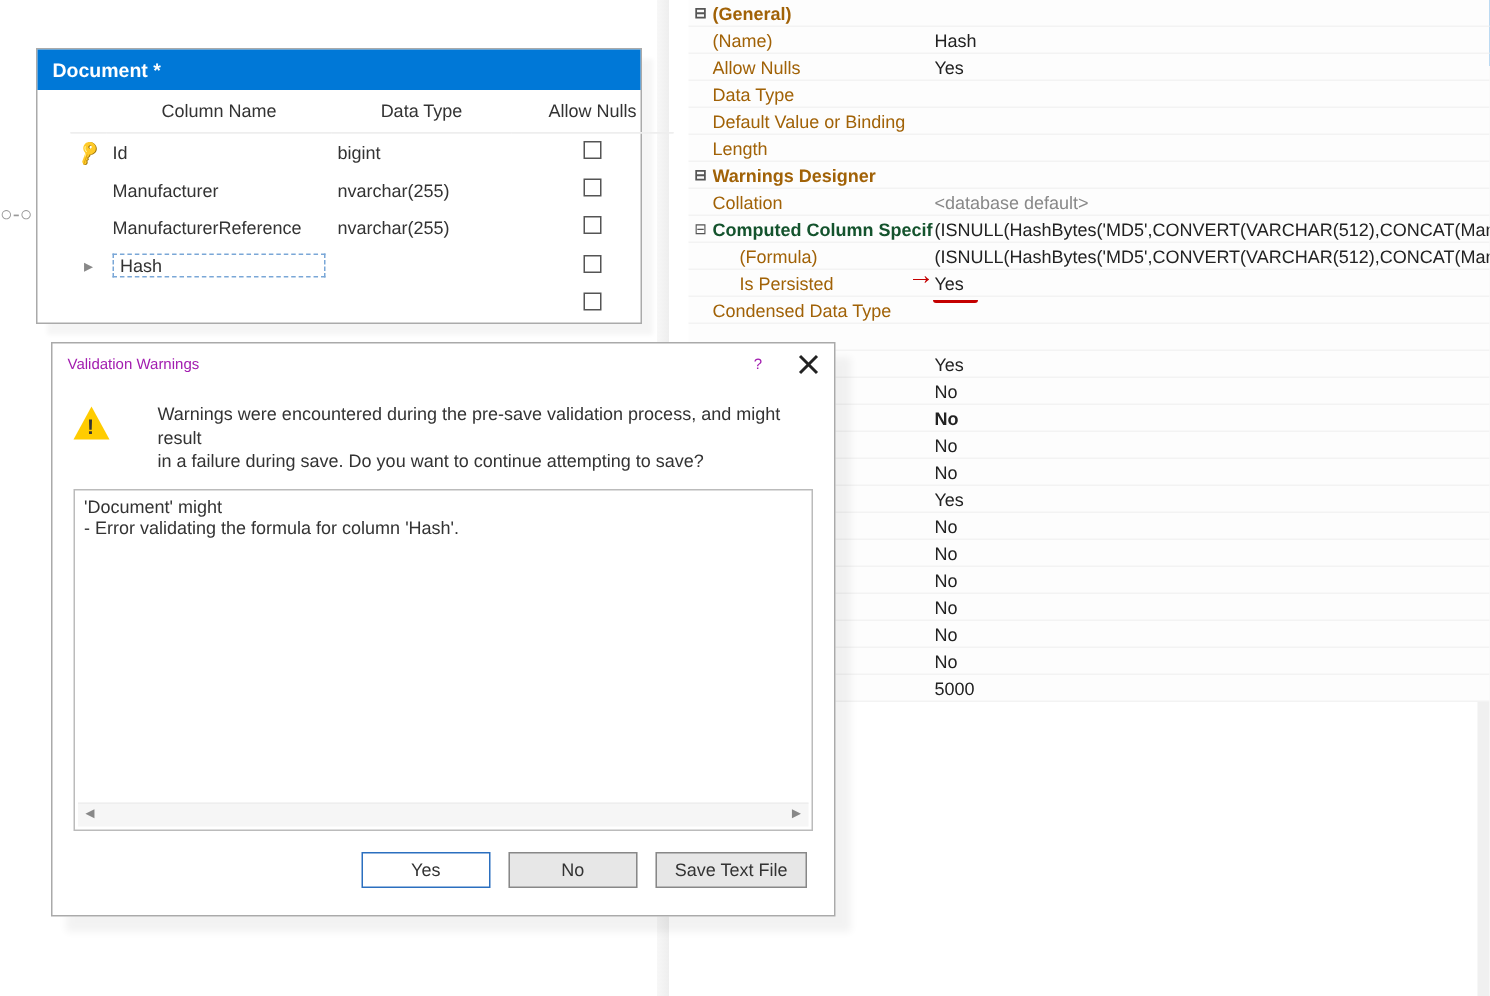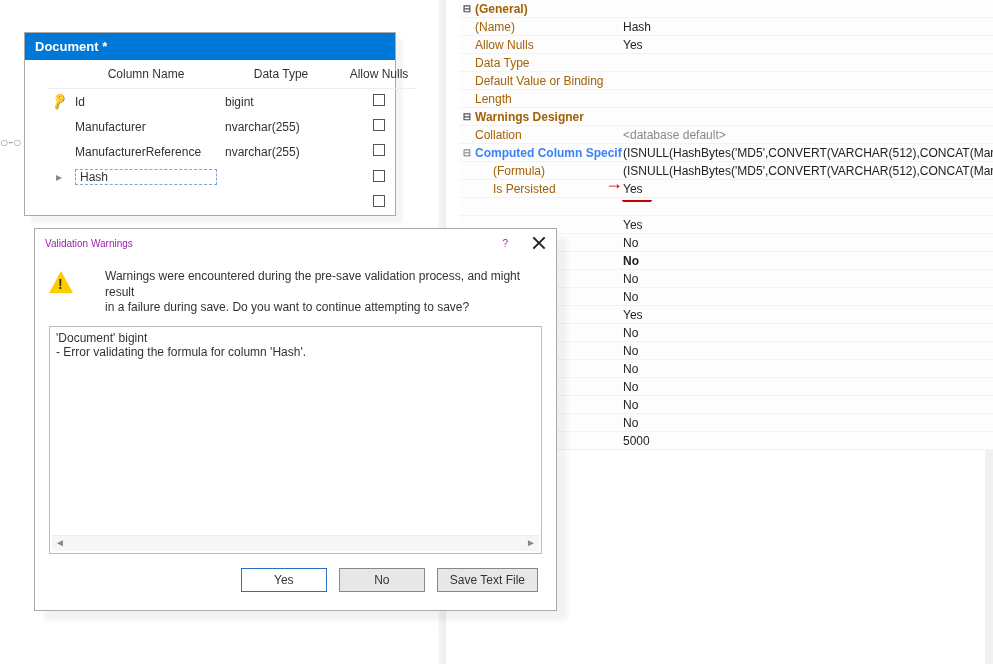--- a/index.html
+++ b/index.html
@@ -1,40 +1,40 @@
 <!DOCTYPE html>
 <html><head>
 <meta charset="utf-8">
 <style>
   * { box-sizing: border-box; margin: 0; padding: 0; font-family: 'Segoe UI', Tahoma, sans-serif; }
   body { background: #fff; font-size: 12px; color: #333; position: relative; width: 993px; height: 664px; overflow: hidden; }
 
   
-  .table-panel { position: absolute; left: 24px; top: 32px; width: 372px; border: 1px solid #aaa; background: #fff; box-shadow: 7px 7px 3px rgba(0,0,0,.04); }
+  .table-panel { position: absolute; left: 24px; top: 32px; width: 404px; border: 1px solid #aaa; background: #fff; box-shadow: 7px 7px 3px rgba(0,0,0,.04); }
   .table-title { background: #0078d7; color: #fff; font-weight: 600; font-size: 13px; padding: 6px 10px; }
   .table-grid { width: 100%; border-collapse: collapse; margin-left: 22px; }
   .table-grid th { font-weight: 400; font-size: 12px; padding: 7px 0; text-align: center; border-bottom: 1px solid #eee; }
   .table-grid td { padding: 5px 4px; font-size: 12px; vertical-align: middle; height: 22px; }
   .table-grid td.rowhead { width: 24px; text-align: center; color: #888; }
   .table-grid td.allow { text-align: center; }
   .cell-dashed { border: 1px dashed #7aa7d7; padding-left: 4px; }
   .chk { display:inline-block; width:12px; height:12px; border:1px solid #555; background:#fff; }
   .key-icon { display:inline-block; transform: rotate(-25deg); }
 
   
   .prop-panel { position: absolute; left: 459px; top: 0; width: 534px; background: #fdfdfd; }
   .prop-row { display:flex; border-bottom: 1px solid #f3f3f3; height: 18px; align-items:center; font-size:12px; }
   .prop-row.header { font-weight:700; color:#222; }
   .prop-row .exp { width:16px; text-align:center; font-size:10px; color:#555; }
   .prop-row .label { width: 148px; color:#a16207; overflow:hidden; white-space:nowrap; }
   .prop-row .indent-1 { padding-left: 0; }
   .prop-row .indent-2 { padding-left: 18px; }
   .prop-row .val { flex:1; color:#222; overflow:hidden; white-space:nowrap; }
   .prop-row .val.grey { color:#888; }
-  .prop-row.bold .label { font-weight:700; color:#3b82f6; }
+  .prop-row.bold .label { font-weight:700; color:#14532d; }
 
   .arrow-ann { position:absolute; left:605px; top:173px; color:#c40000; font-size:18px; font-weight:bold; }
   .under-ann { position:absolute; border-bottom:2px solid #c40000; border-radius: 0 0 4px 4px; }
   .scroll-col { position:absolute; left:985px; top:0; width:8px; height:100%; background:#f0f0f0; }
   .scroll-col .thumb { width:8px; height:44px; background:#0078d7; position:absolute; top:0; }
 
   .little-conn { position:absolute; left:0; top:134px; font-size:14px; color:#999; }
 
   
   .dialog { position:absolute; left:34px; top:228px; width:523px; border:1px solid #aaa; background:#fff; box-shadow: 10px 10px 5px rgba(0,0,0,.05); }
@@ -166,20 +166,25 @@
       <span class="label indent-2">(Formula)</span>
       <span class="val">(ISNULL(HashBytes('MD5',CONVERT(VARCHAR(512),CONCAT(Manu</span>
     </div>
   <div class="prop-row">
       <span class="exp"></span>
       <span class="label indent-2">Is Persisted</span>
       <span class="val">Yes</span>
     </div>
   <div class="prop-row">
       <span class="exp"></span>
+      <span class="label indent-1">Condensed Data Type</span>
+      <span class="val"></span>
+    </div>
+  <div class="prop-row">
+      <span class="exp"></span>
       <span class="label indent-1"></span>
       <span class="val"></span>
     </div>
   <div class="prop-row">
       <span class="exp"></span>
       <span class="label indent-1"></span>
       <span class="val">Yes</span>
     </div>
   <div class="prop-row">
       <span class="exp"></span>
@@ -257,21 +262,21 @@
   </div>
   <div class="dlg-body">
     <div class="msgrow">
       <div class="warn-ico"></div>
       <div class="msgtxt">
         <span>Warnings were encountered during the pre-save validation process, and might result</span><br>
         <span>in a failure during save. Do you want to continue attempting to save?</span>
       </div>
     </div>
     <div class="textarea">
-      <div>'Document' bigint</div>
+      <div>'Document' might</div>
       <div>- Error validating the formula for column 'Hash'.</div>
       <div class="sb">
         <span class="sb-btn">◄</span>
         <span class="sb-btn">►</span>
       </div>
     </div>
     <div class="btnrow">
       <div class="btn primary">Yes</div>
       <div class="btn">No</div>
       <div class="btn">Save Text File</div>

